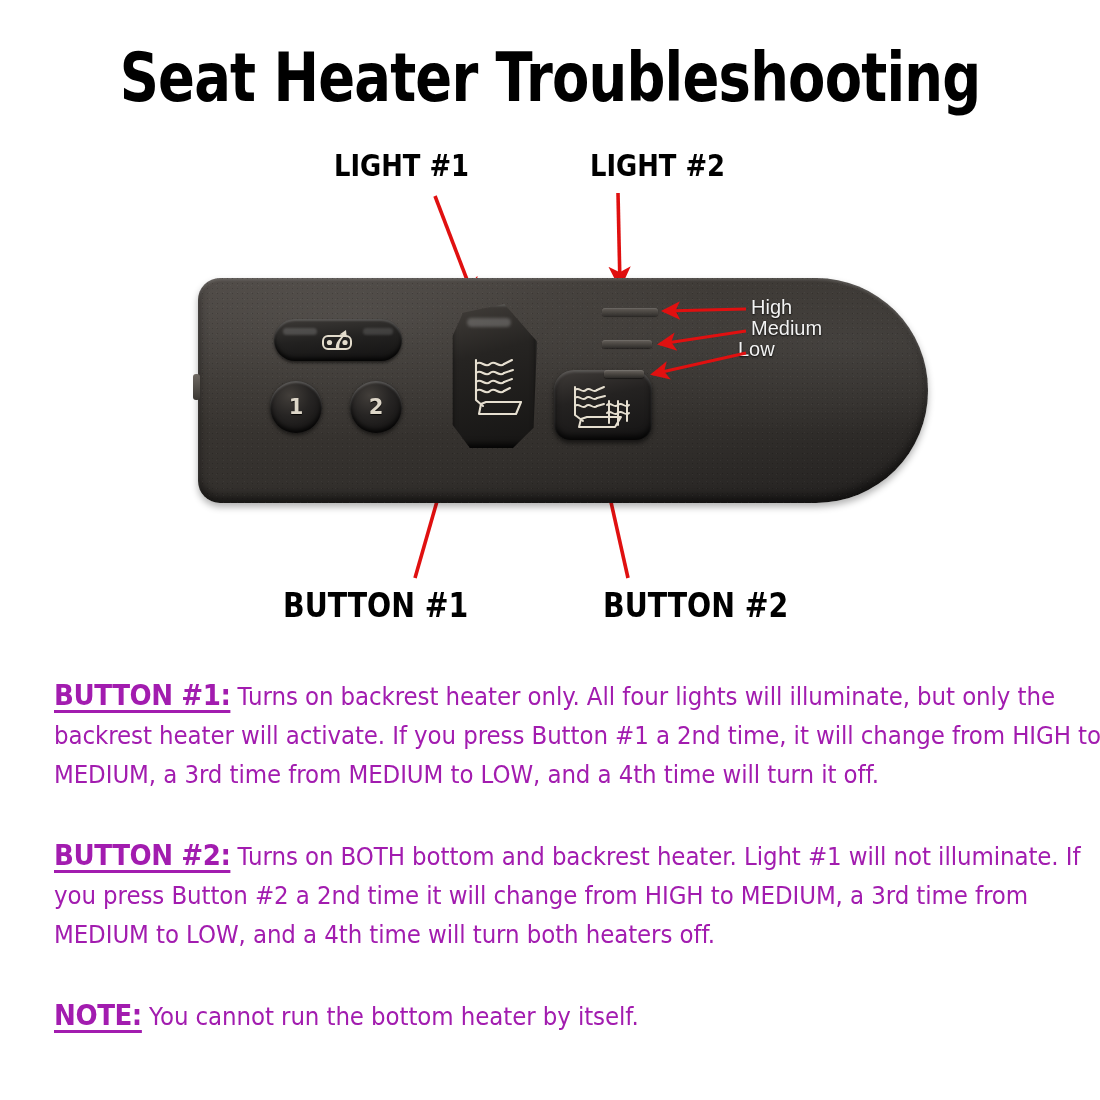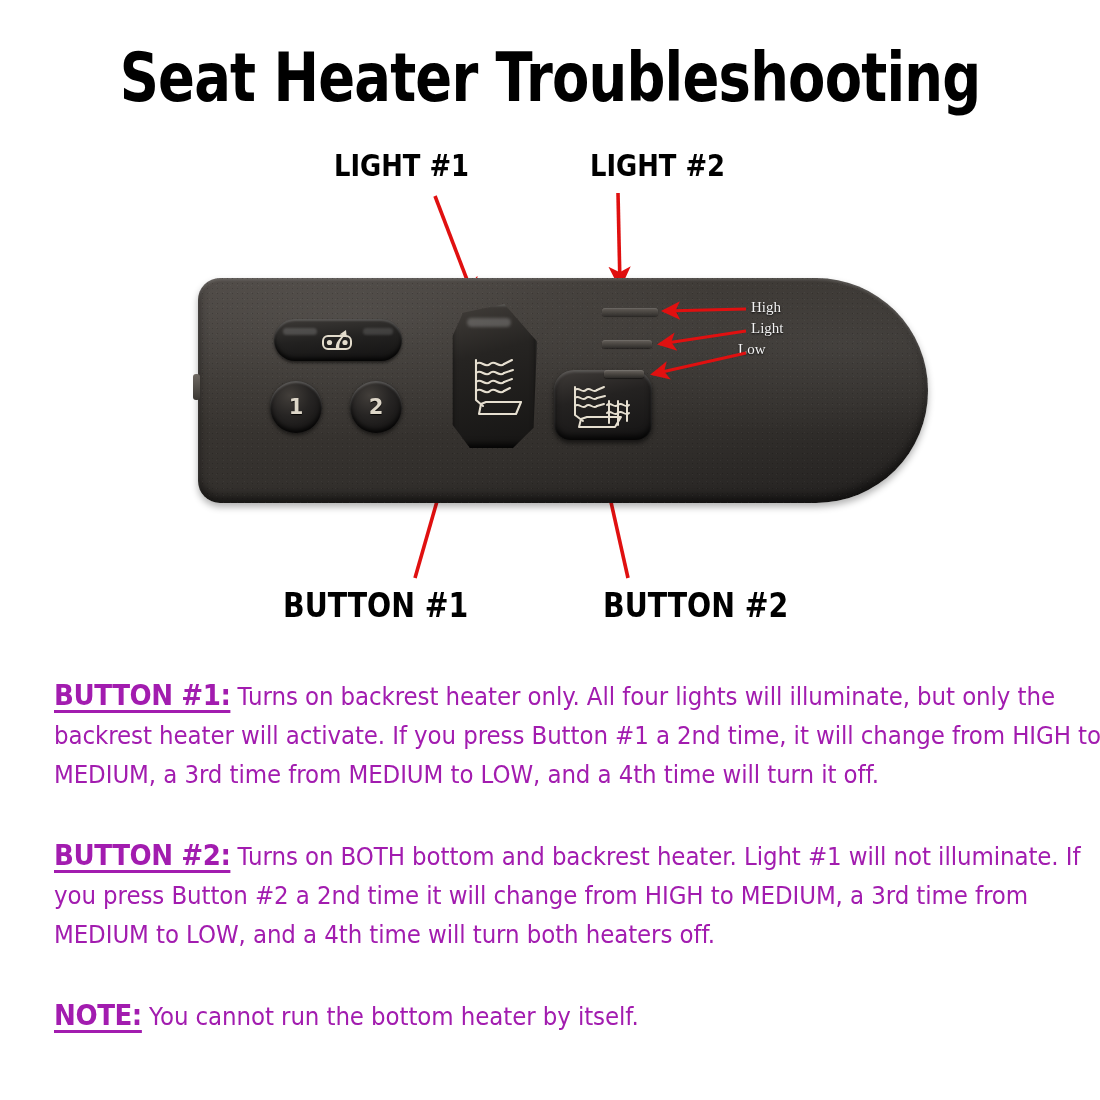--- a/index.html
+++ b/index.html
@@ -246,22 +246,22 @@
     box-shadow: inset 0 1px 1px rgba(255,255,255,0.12), 0 1px 1px rgba(0,0,0,0.5);
   }
   #led-bar-high   { left: 404px; top: 30px; width: 56px; }
   #led-bar-medium { left: 404px; top: 62px; width: 50px; opacity: 0.82; }
   #led-bar-low    { left: 406px; top: 92px; width: 40px; opacity: 0.9; }
 
   
   .level-label {
     position: absolute;
     color: #f2f2f2;
-    font-family: Liberation Serif, serif;
-    font-size: 15px;
+    font-family: Liberation Sans, sans-serif;
+    font-size: 20px;
     line-height: 18px;
     font-weight: normal;
     white-space: nowrap;
     text-shadow: 0 1px 2px rgba(0,0,0,0.9);
   }
   #level-label-high   { left: 553px; top: 20px; }
   #level-label-medium { left: 553px; top: 41px; }
   #level-label-low    { left: 540px; top: 62px; }
 
   
@@ -397,21 +397,21 @@
           <path d="M64 22 L64 42"></path>
         </g>
       </svg>
     </div>
 
     <div class="led-bar" id="led-bar-high"></div>
     <div class="led-bar" id="led-bar-medium"></div>
     <div class="led-bar" id="led-bar-low"></div>
 
     <div class="level-label" id="level-label-high">High</div>
-    <div class="level-label" id="level-label-medium">Light</div>
+    <div class="level-label" id="level-label-medium">Medium</div>
     <div class="level-label" id="level-label-low">Low</div>
 
     <svg id="panel-arrows" viewBox="0 0 730 225" xmlns="http://www.w3.org/2000/svg">
       <defs>
         <marker id="arrowhead-red-2" markerWidth="7" markerHeight="7" refX="5.4" refY="3.5" orient="auto" markerUnits="strokeWidth">
           <path d="M0,0.4 L6.4,3.5 L0,6.6 L1.6,3.5 Z" fill="#e01010"></path>
         </marker>
       </defs>
       <line x1="548" y1="31" x2="466" y2="33" stroke="#e01010" stroke-width="3" marker-end="url(#arrowhead-red-2)"></line>
       <line x1="548" y1="53" x2="462" y2="66" stroke="#e01010" stroke-width="3" marker-end="url(#arrowhead-red-2)"></line>

